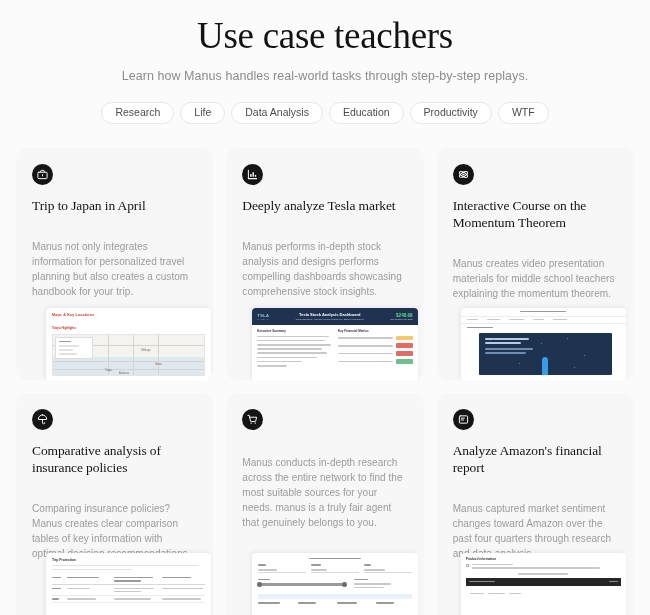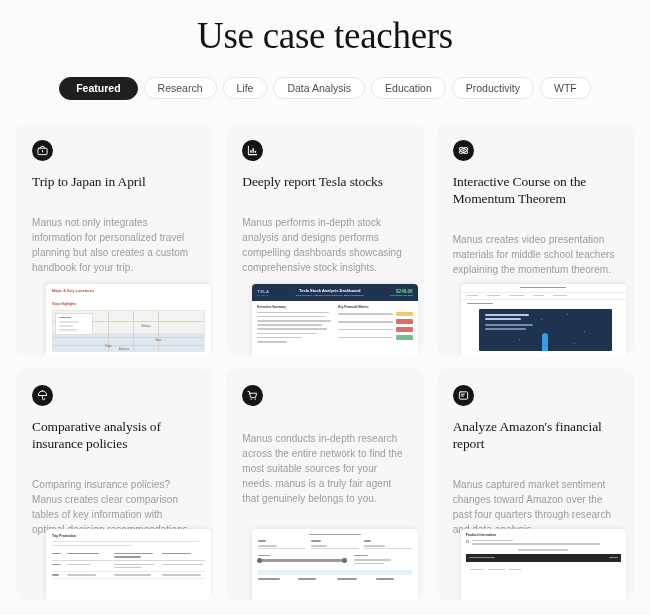--- a/index.html
+++ b/index.html
@@ -235,24 +235,24 @@
   .t6 .dark .ln { background:#8d8d8d; }
   .t6 .foot { display:flex; gap:4px; margin-top:7px; padding-left:4px;}
 </style>
 </head>
 <body>
 
 <div class="page">
 
   <div class="header">
     <h1 class="page-title">Use case teachers</h1>
+    <p class="page-subtitle">Learn how Manus handles real-world tasks through step-by-step replays.</p>
   </div>
 
   <div class="filters">
-    <button class="chip active">Featured</button>
     <button class="chip">Research</button>
     <button class="chip">Life</button>
     <button class="chip">Data Analysis</button>
     <button class="chip">Education</button>
     <button class="chip">Productivity</button>
     <button class="chip">WTF</button>
   </div>
 
   <div class="grid">
 
@@ -294,21 +294,21 @@
 
     <div class="card">
       <div class="card-icon">
         <svg width="11" height="11" viewBox="0 0 24 24" fill="none" stroke="#fff" stroke-width="2.2" stroke-linecap="round" stroke-linejoin="round">
           <path d="M3 3v18h18"></path>
           <rect x="7" y="11" width="3" height="6" fill="#fff" stroke="none"></rect>
           <rect x="12" y="7" width="3" height="10" fill="#fff" stroke="none"></rect>
           <rect x="17" y="13" width="3" height="4" fill="#fff" stroke="none"></rect>
         </svg>
       </div>
-      <div class="card-title">Deeply report Tesla stocks</div>
+      <div class="card-title">Deeply analyze Tesla market</div>
       <div class="card-desc">Manus performs in-depth stock analysis and designs performs compelling dashboards showcasing comprehensive stock insights.</div>
 
       <div class="thumb t2">
         <div class="bar">
           <div class="left">
             <span>TSLA</span>
             <small>NASDAQ</small>
           </div>
           <div class="mid">
             <b>Tesla Stock Analysis Dashboard</b>

